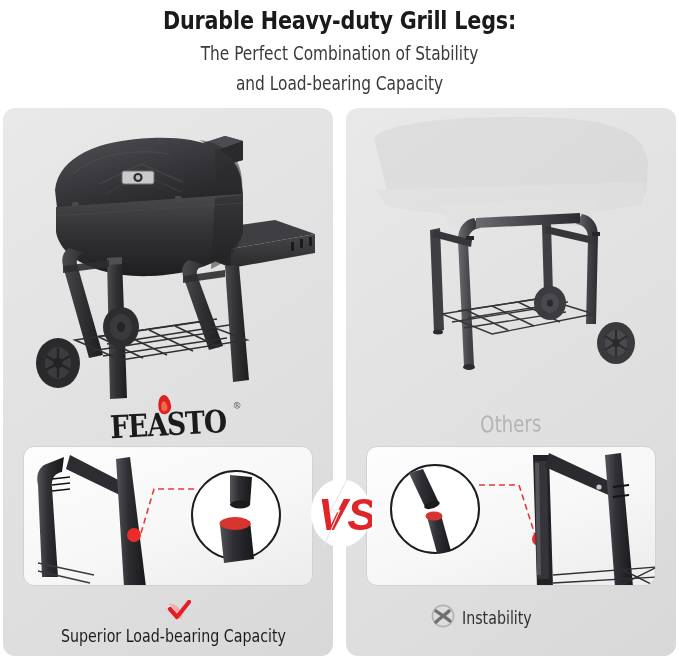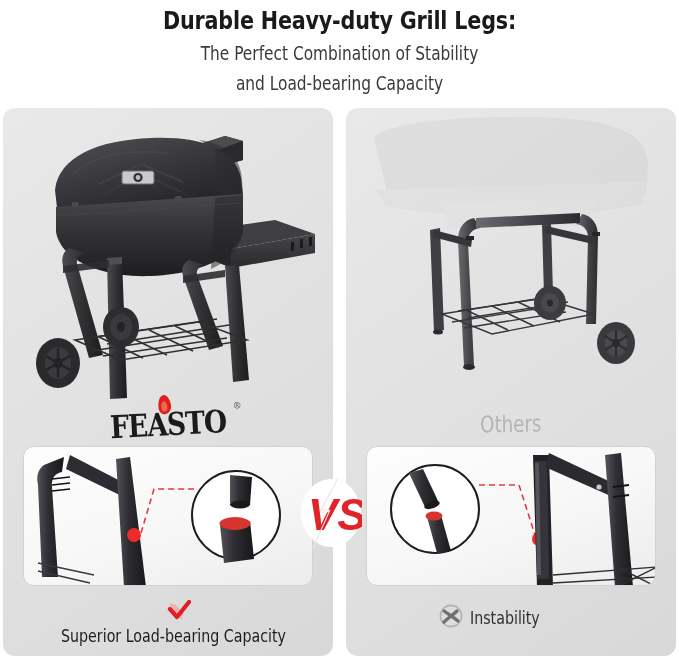--- a/index.html
+++ b/index.html
@@ -71,32 +71,32 @@
   .callout {
     position: absolute; top: 338px; height: 140px; width: 290px;
     background: linear-gradient(160deg,#fdfdfd 0%,#f7f7f7 55%,#ececec 100%);
     border: 1px solid #d2d2d2; border-radius: 11px; overflow: hidden;
   }
   .callout.left  { left: 20px; }
   .callout.right { left: 20px; }
 
   
   .vs {
-    position: absolute; left: 300px; top: 476px; width: 62px; height: 74px; z-index: 12;
+    position: absolute; left: 310px; top: 476px; width: 62px; height: 74px; z-index: 12;
   }
 
   
   .features { position: absolute; left: 26px; top: 492px; width: 300px; }
   .feature-row { display: flex; align-items: center; height: 24px; flex-direction: column; }
   .feature-label {
     font-size: 17px; color: #1c1c1c; margin-left: 5px;
     font-family: "DejaVu Sans Condensed", "Liberation Sans Narrow", "Liberation Sans", sans-serif;
     transform: scaleX(0.93); transform-origin: left center;
   }
-  .neg-row { position: absolute; left: 93px; top: 496px; display: flex; align-items: center; }
+  .neg-row { position: absolute; left: 85px; top: 496px; display: flex; align-items: center; }
   .neg-label {
     font-size: 17px; color: #303030; margin-left: 7px;
     font-family: "DejaVu Sans Condensed", "Liberation Sans Narrow", "Liberation Sans", sans-serif;
     transform: scaleX(0.93); transform-origin: left center;
   }
 </style>
 </head>
 <body>
 
 <div id="root">

